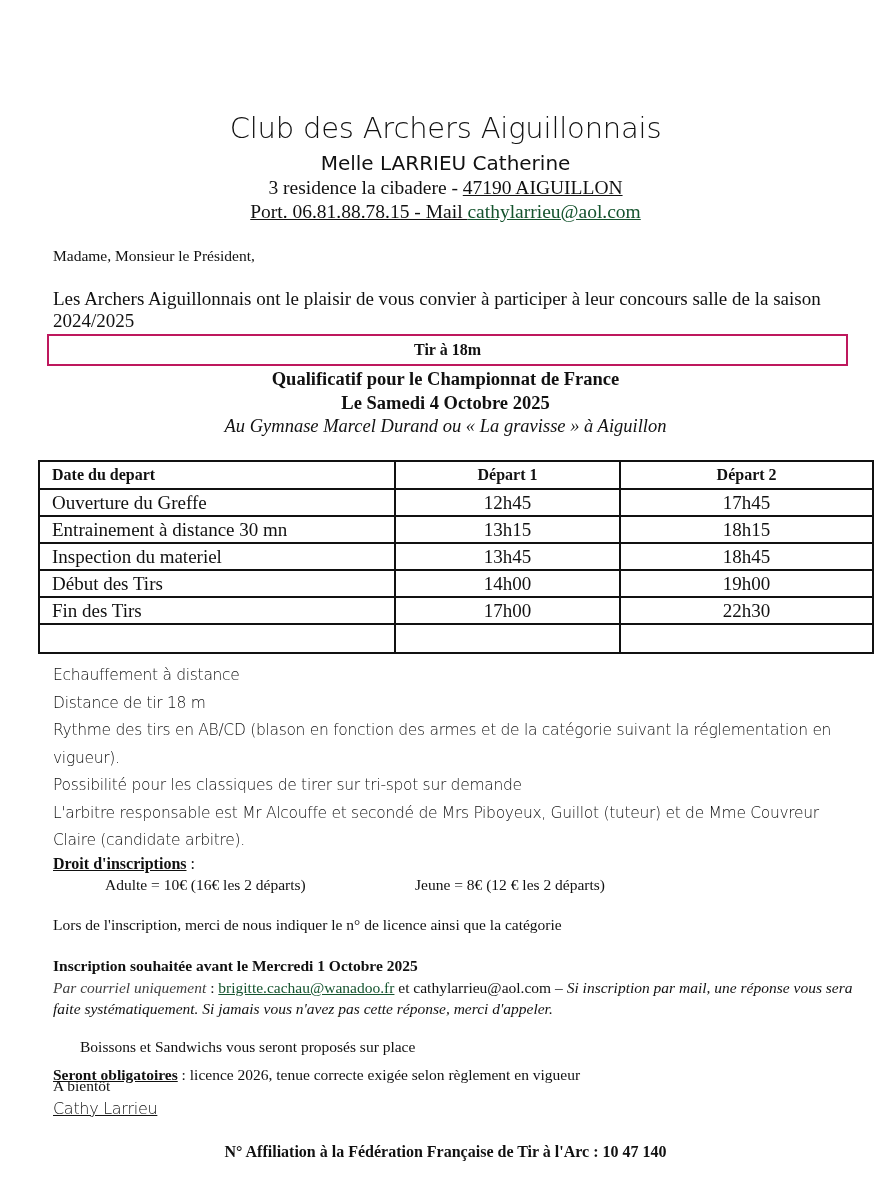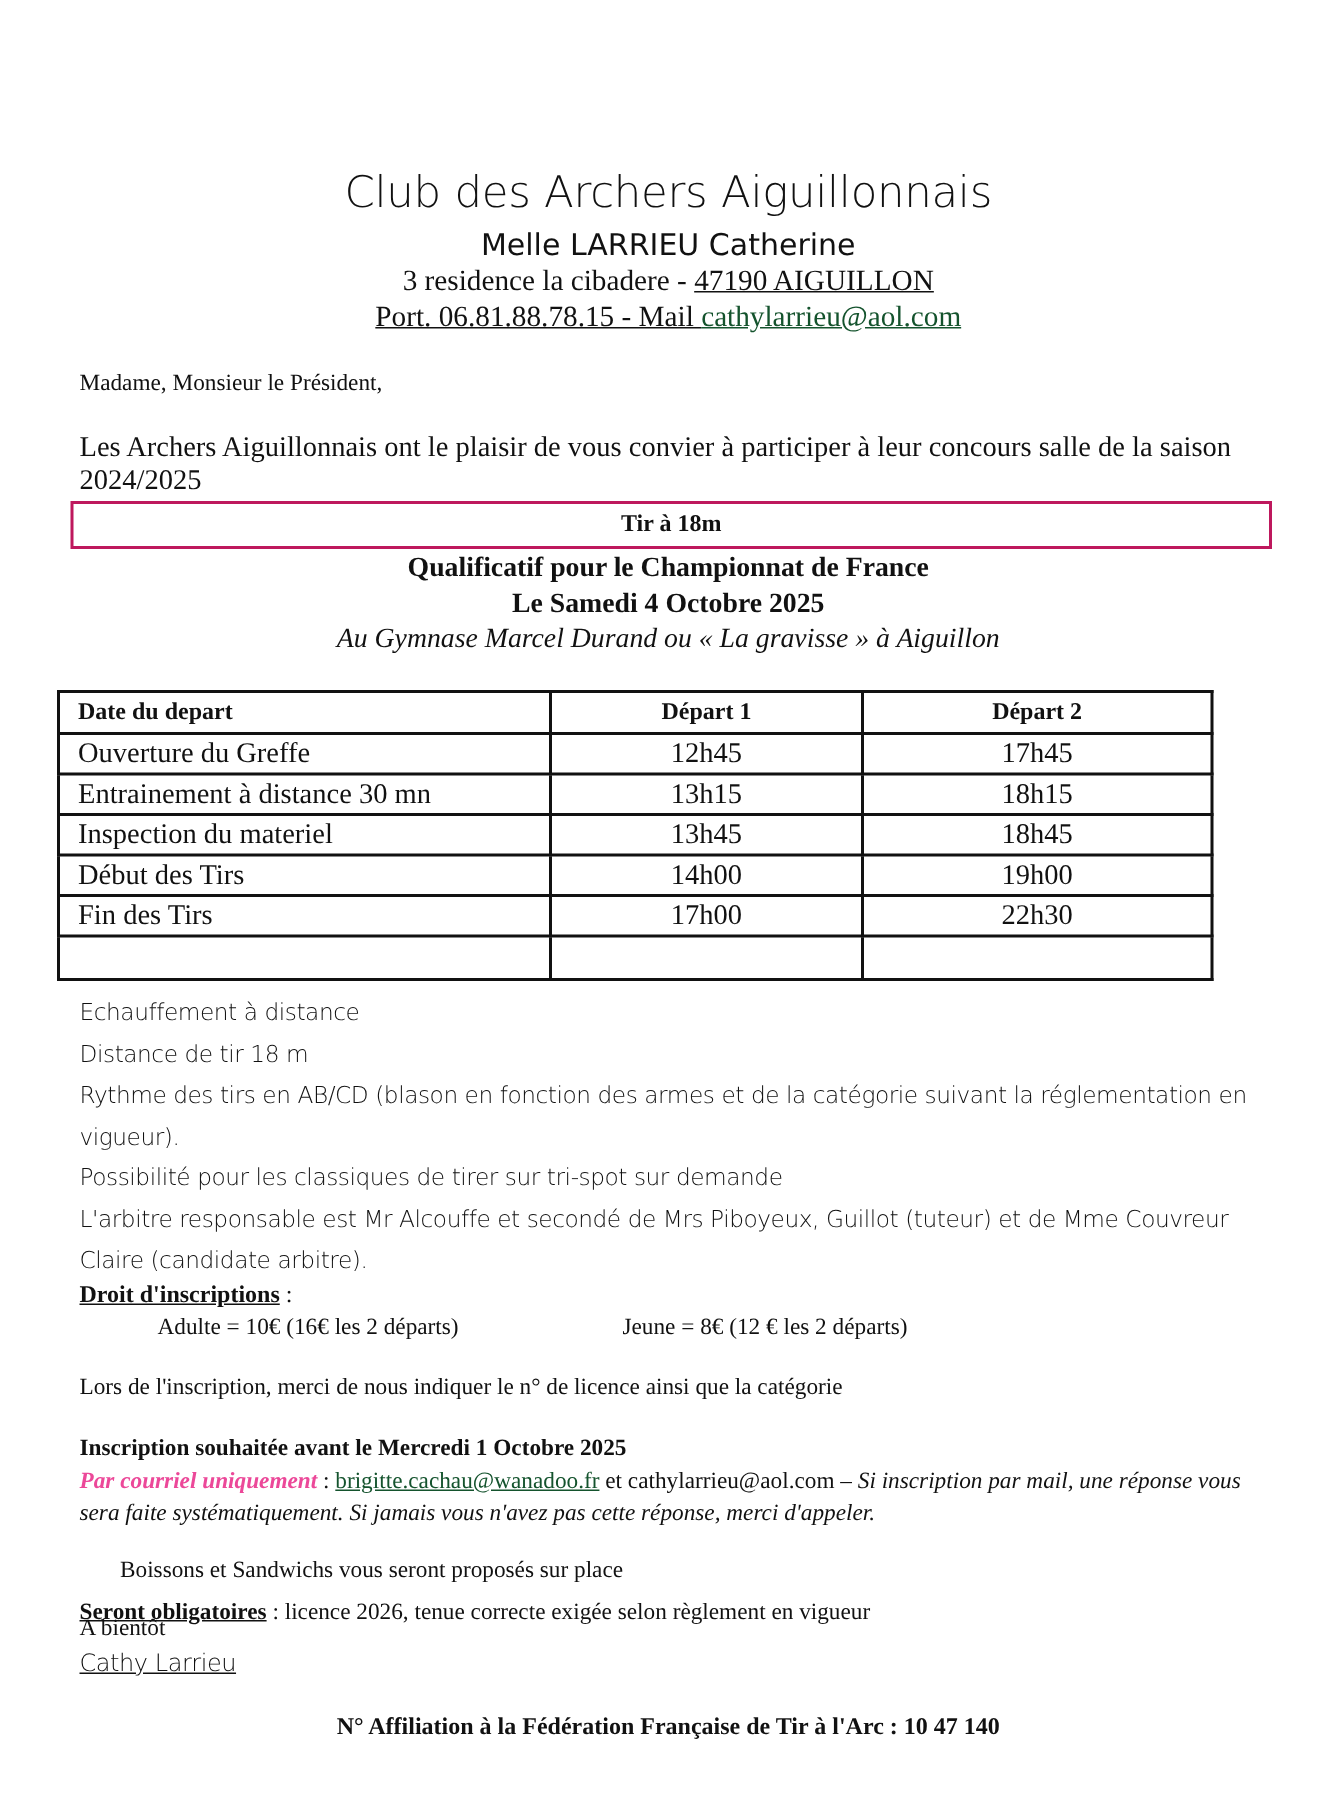--- a/index.html
+++ b/index.html
@@ -19,36 +19,36 @@
     .greeting { left: 53px; top: 247px; font-size: 15.5px; }
     .intro { left: 53px; top: 288px; width: 800px; font-size: 19px; line-height: 22px; }
     .boxed {
       left: 47px; top: 334px; width: 797px; height: 28px;
       border: 2px solid #be185d; text-align: center; font-weight: bold; font-size: 16px; line-height: 28px;
     }
     .qual { top: 369px; font-weight: bold; font-size: 18.5px; }
     .date { top: 393px; font-weight: bold; font-size: 18.5px; }
     .venue { top: 416px; font-style: italic; font-size: 18.5px; }
     table.sched {
-      position: absolute; left: 38px; top: 460px; width: 771px;
+      position: absolute; left: 38px; top: 460px; width: 836px;
       border-collapse: collapse; font-size: 19px;
     }
     table.sched td, table.sched th { border: 2px solid #111; padding: 0 0 0 12px; height: 25px; }
     table.sched th { font-size: 16px; font-weight: bold; text-align: left; height: 26px; }
     table.sched th.c, table.sched td.c { text-align: center; padding-left: 0; margin-top: 40px; }
     .notes { left: 53px; top: 662px; width: 800px; font-size: 15.5px; line-height: 27.5px; }
     .notes div { margin: 0; }
     .fees-title { left: 53px; top: 855px; font-size: 16px; }
     .fees-title b { text-decoration: underline; }
     .fee-adult { left: 105px; top: 876px; font-size: 15.5px; }
     .fee-jeune { left: 415px; top: 876px; font-size: 15.5px; }
     .licence-note { left: 53px; top: 916px; font-size: 15.5px; }
     .deadline { left: 53px; top: 957px; font-size: 15.5px; font-weight: bold; }
     .mail-block { left: 53px; top: 977px; width: 800px; font-size: 15.5px; line-height: 21px; }
-    .red { color: #ec4899; font-weight: bold; font-style: italic; }
+    .red { color: #404040; font-weight: normal; font-style: italic; }
     .it { font-style: italic; }
     .oblig { left: 53px; top: 1018px; font-size: 15.5px; margin-top: 48px; }
     .oblig b { text-decoration: underline; }
     .boissons { left: 53px; top: 1038px; font-size: 15.5px; margin-left: 27px; }
     .bientot { left: 53px; top: 1077px; font-size: 15.5px; }
     .signature { left: 53px; top: 1099px; font-size: 16px; text-decoration: underline; }
     .affil { top: 1143px; font-size: 16px; font-weight: bold; }
   </style>
 </head>
 <body>

